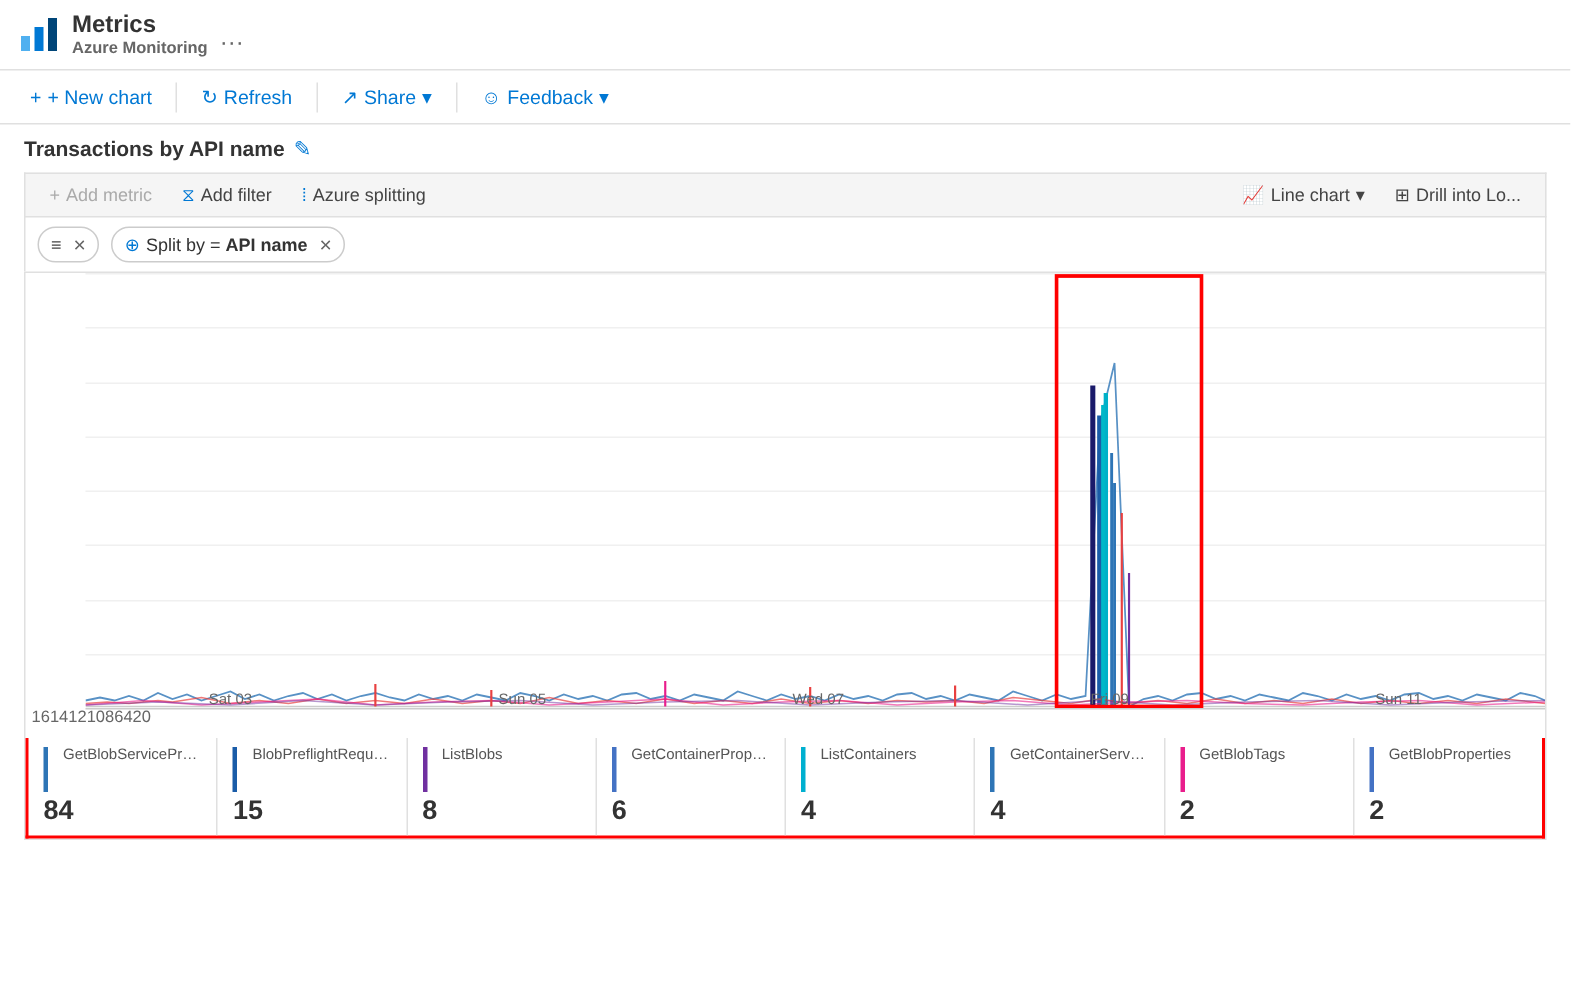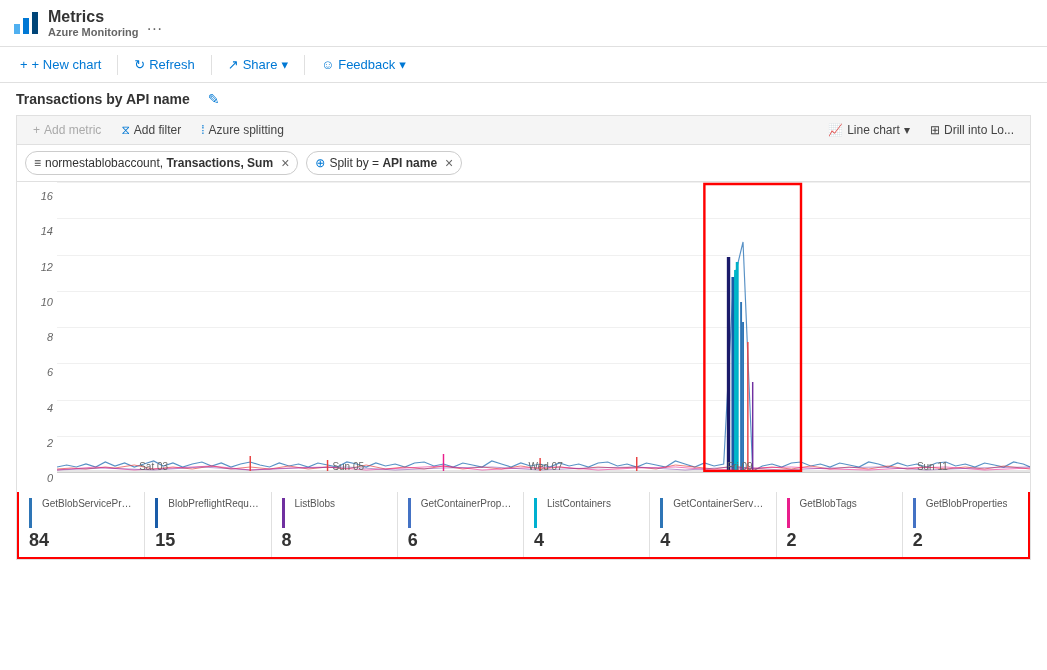--- a/index.html
+++ b/index.html
@@ -10,38 +10,38 @@
     .app-title { font-size: 16px; font-weight: 600; color: #333; }
     .app-subtitle { font-size: 11px; color: #666; font-weight: bold; }
     .app-title-group { margin-right: 8px; }
     .ellipsis { color: #666; font-size: 16px; cursor: pointer; }
 
     .toolbar { display: flex; align-items: center; padding: 6px 12px; border-bottom: 1px solid #e0e0e0; gap: 4px; }
     .toolbar-btn { display: flex; align-items: center; gap: 4px; padding: 4px 8px; color: #0078d4; cursor: pointer; border: none; background: none; font-size: 13px; border-radius: 2px; }
     .toolbar-separator { width: 1px; height: 20px; background: #e0e0e0; margin: 0 4px; }
 
     .chart-section { padding: 8px 16px; }
-    .chart-title-row { display: flex; align-items: flex-start; gap: 18px; margin-bottom: 8px; }
+    .chart-title-row { display: flex; align-items: flex-start; gap: 6px; margin-bottom: 8px; }
     .chart-title { font-size: 14px; font-weight: 600; color: #333; }
     .edit-icon { color: #0078d4; cursor: pointer; font-size: 14px; }
 
     .chart-toolbar { display: flex; align-items: center; background: #f5f5f5; padding: 4px 8px; border: 1px solid #e0e0e0; border-bottom: none; gap: 4px; justify-content: space-between; }
     .chart-toolbar-left { display: flex; align-items: center; gap: 4px; }
     .chart-toolbar-right { display: flex; align-items: center; gap: 4px; }
     .chart-tool-btn { display: flex; align-items: center; gap: 4px; padding: 3px 8px; color: #444; cursor: pointer; border: none; background: none; font-size: 12px; border-radius: 2px; }
     .chart-tool-btn.disabled { color: #aaa; cursor: default; }
 
     .tags-row { display: flex; align-items: center; padding: 6px 8px; border: 1px solid #e0e0e0; border-bottom: none; gap: 8px; background: #fff; }
     .tag { display: flex; align-items: center; gap: 4px; padding: 3px 8px; border: 1px solid #ccc; border-radius: 12px; font-size: 12px; background: #fff; }
     .tag-close { color: #666; cursor: pointer; font-size: 14px; margin-left: 4px; }
 
     .chart-area { border: 1px solid #e0e0e0; position: relative; background: #fff; }
     .chart-inner { position: relative; width: 100%; height: 310px; }
 
-    .y-axis { position: absolute; left: 0; top: 0; width: 40px; height: 100%; display: flex; flex-direction: column; justify-content: space-between; padding: 8px 4px; align-items: flex-end; font-style: italic; }
+    .y-axis { position: absolute; left: 0; top: 0; width: 40px; height: 100%; display: flex; flex-direction: row; justify-content: space-between; padding: 8px 4px; align-items: flex-end; }
     .y-label { font-size: 11px; color: #666; }
     .x-axis { position: absolute; left: 40px; right: 0; bottom: 16px; height: 20px; display: flex; justify-content: space-around; align-items: center; }
     .x-label { font-size: 10px; color: #666; }
 
     .grid-lines { position: absolute; left: 40px; right: 0; top: 0; bottom: 20px; }
     .grid-line { position: absolute; left: 0; right: 0; border-top: 1px solid #f0f0f0; }
 
     .legend-area { border: 2px solid red; border-top: none; display: flex; flex-wrap: nowrap; overflow: hidden; background: #fff; }
     .legend-item { display: flex; flex-direction: column; padding: 6px 10px; border-right: 1px solid #e0e0e0; flex: 1; min-width: 0; }
     .legend-color-bar { width: 3px; height: 30px; display: inline-block; margin-right: 6px; flex-shrink: 0; }
@@ -123,21 +123,20 @@
       <button class="chart-tool-btn">
         <span>⊞</span>
         <span>Drill into Lo...</span>
       </button>
     </div>
   </div>
 
   <div class="tags-row">
     <div class="tag">
       <span style="color:#444;">≡</span>
-      <span>normestablobaccount, <strong>Transactions, Sum</strong></span>
       <span class="tag-close">×</span>
     </div>
     <div class="tag">
       <span style="color:#0078d4;">⊕</span>
       <span>Split by = <strong>API name</strong></span>
       <span class="tag-close">×</span>
     </div>
   </div>
 
   <div class="chart-area" style="position:relative;">

